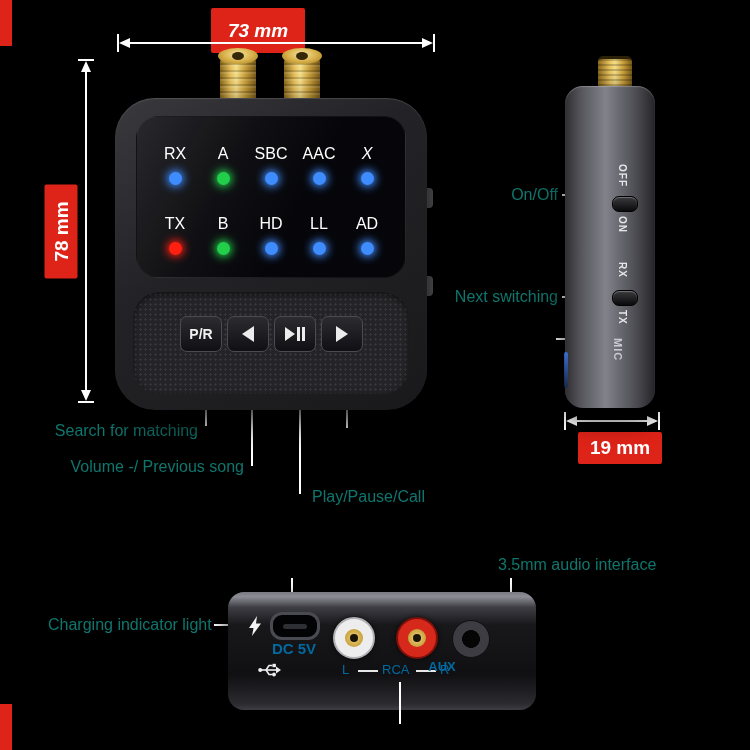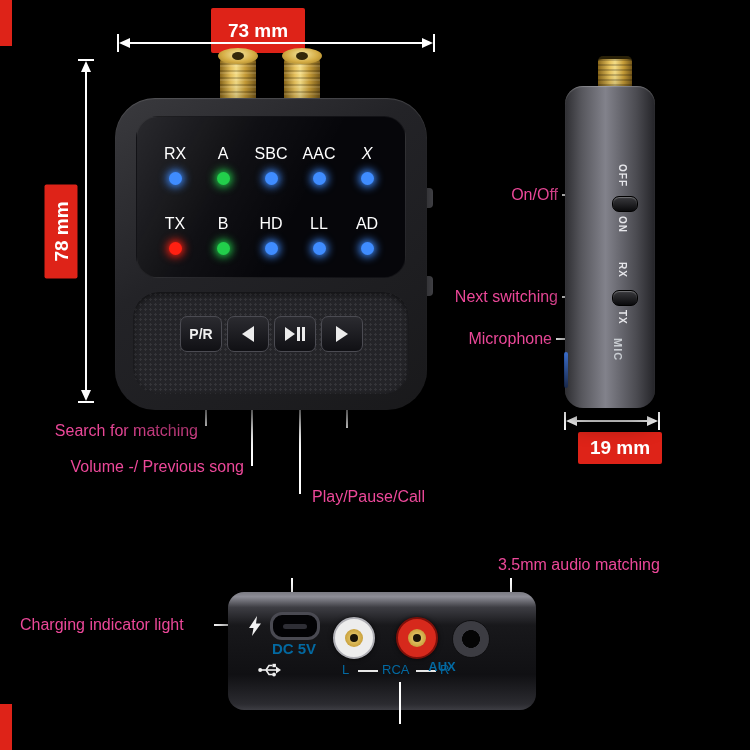--- a/index.html
+++ b/index.html
@@ -8,21 +8,21 @@
   
   .dim-box{position:absolute;display:flex;align-items:center;justify-content:center;
            color:#fff;font-weight:bold;font-size:19px;border-radius:2px;}
   .dline{position:absolute;background:#fff;}
   .tick{position:absolute;background:#fff;}
   .arr{position:absolute;width:0;height:0;}
   .arr.left{border-top:5px solid transparent;border-bottom:5px solid transparent;border-right:11px solid #fff;}
   .arr.right{border-top:5px solid transparent;border-bottom:5px solid transparent;border-left:11px solid #fff;}
   .arr.up{border-left:5px solid transparent;border-right:5px solid transparent;border-bottom:11px solid #fff;}
   .arr.down{border-left:5px solid transparent;border-right:5px solid transparent;border-top:11px solid #fff;}
-  .ann{position:absolute;color:#ec4899;font-size:16px;white-space:nowrap;}
+  .ann{position:absolute;color:#0f766e;font-size:16px;white-space:nowrap;}
   .cmark{position:absolute;width:12px;height:46px;}
   
   .front-body{position:absolute;left:115px;top:98px;width:312px;height:312px;border-radius:40px;
     background:linear-gradient(145deg,#3a3a3e 0%,#232327 40%,#19191b 100%);
     box-shadow:0 12px 30px rgba(0,0,0,.85), inset 0 1px 1px rgba(255,255,255,.14);z-index:2;}
   .rca-plug{position:absolute;width:36px;height:48px;border-radius:6px 6px 0 0;z-index:1;
     background:repeating-linear-gradient(180deg,rgba(0,0,0,.18) 0 2px,rgba(255,255,255,.10) 2px 4px,transparent 4px 7px),
                linear-gradient(90deg,#8a671a,#e5c05c 30%,#f4dd87 45%,#c79d38 70%,#77591a);}
   .plug-cap{position:absolute;left:-2px;top:-8px;width:40px;height:16px;border-radius:50%;
     background:radial-gradient(ellipse at 50% 40%,#f6e7a0 0%,#d5ad45 55%,#96741f 100%);}
@@ -82,21 +82,21 @@
   .small-txt{position:absolute;font-size:13px;color:#0369a1;z-index:2;white-space:nowrap;}
 </style>
 </head>
 <body>
 
 <div class="stage">
 
   <div class="cmark" style="left: 0px; top: 0px; background: rgb(222, 35, 24);"></div>
   <div class="cmark" style="left: 0px; top: 704px; background: rgb(222, 35, 24);"></div>
 
-  <div class="dim-box" style="left: 211px; top: 8px; width: 94px; height: 45px; background: rgb(222, 35, 24);">73 mm</div>
+  <div class="dim-box" style="left: 211px; top: 8px; width: 94px; height: 45px; background: rgb(222, 35, 24); font-style: italic;">73 mm</div>
   <div class="dline" style="left:130px;top:42px;width:292px;height:2px;"></div>
   <div class="arr left" style="left:119px;top:38px;"></div>
   <div class="arr right" style="left:422px;top:38px;"></div>
   <div class="tick" style="left:117px;top:34px;width:2px;height:18px;"></div>
   <div class="tick" style="left:433px;top:34px;width:2px;height:18px;"></div>
 
   <div class="dim-box" style="left: 14px; top: 215px; width: 94px; height: 33px; transform: rotate(-90deg); background: rgb(222, 35, 24);">78 mm</div>
   <div class="dline" style="left:85px;top:72px;width:2px;height:318px;"></div>
   <div class="arr up" style="left:81px;top:61px;"></div>
   <div class="arr down" style="left:81px;top:390px;"></div>
@@ -195,42 +195,41 @@
   <div class="vtext" style="left:617px;top:216px;">ON</div>
   <div class="vtext" style="left:617px;top:262px;">RX</div>
   <div class="knob" style="left:612px;top:290px;"></div>
   <div class="vtext" style="left:617px;top:310px;">TX</div>
   <div class="vtext" style="left:612px;top:338px;font-size:11px;color:#c9cdd2;">MIC</div>
 
   <div class="ann" style="left:440px;top:186px;width:118px;text-align:right;">On/Off</div>
   <div class="dline" style="left:562px;top:194px;width:46px;height:2px;"></div>
   <div class="ann" style="left:400px;top:288px;width:158px;text-align:right;">Next switching</div>
   <div class="dline" style="left:562px;top:296px;width:44px;height:2px;"></div>
-  <div class="ann" style="left:416px;top:330px;width:136px;text-align:right;">Microphone</div>
   <div class="dline" style="left:556px;top:338px;width:50px;height:2px;"></div>
 
   <div class="dline" style="left:577px;top:420px;width:70px;height:2px;"></div>
   <div class="arr left" style="left:566px;top:416px;"></div>
   <div class="arr right" style="left:647px;top:416px;"></div>
   <div class="tick" style="left:564px;top:412px;width:2px;height:18px;"></div>
   <div class="tick" style="left:658px;top:412px;width:2px;height:18px;"></div>
   <div class="dim-box" style="left: 578px; top: 432px; width: 84px; height: 32px; background: rgb(222, 35, 24);">19 mm</div>
 
   <div class="dline" style="left:205px;top:410px;width:2px;height:16px;"></div>
   <div class="ann" style="left:38px;top:422px;width:160px;text-align:right;">Search for matching</div>
   <div class="dline" style="left:251px;top:410px;width:2px;height:56px;"></div>
   <div class="ann" style="left:28px;top:458px;width:216px;text-align:right;">Volume -/ Previous song</div>
   <div class="dline" style="left:346px;top:410px;width:2px;height:18px;"></div>
   <div class="dline" style="left:299px;top:410px;width:2px;height:84px;"></div>
   <div class="ann" style="left:312px;top:488px;">Play/Pause/Call</div>
 
   <div class="dline" style="left:291px;top:578px;width:2px;height:34px;"></div>
-  <div class="ann" style="left:20px;top:616px;">Charging indicator light</div>
+  <div class="ann" style="left:48px;top:616px;">Charging indicator light</div>
   <div class="dline" style="left:214px;top:624px;width:32px;height:2px;"></div>
-  <div class="ann" style="left:498px;top:556px;">3.5mm audio matching</div>
+  <div class="ann" style="left:498px;top:556px;">3.5mm audio interface</div>
   <div class="dline" style="left:510px;top:578px;width:2px;height:32px;"></div>
 
   <div class="bottom-body"></div>
   <svg width="14" height="20" viewBox="0 0 14 20" style="position:absolute;left:248px;top:616px;z-index:2;">
     <path d="M9 0 L1 12 H5.5 L4 20 L13 7.5 H8 Z" fill="#f2f2f2"></path>
   </svg>
   <div class="usbc">
       <div class="usbc-slot"></div>
     </div>
   <div class="small-txt" style="left:264px;top:640px;width:60px;text-align:center;font-size:15px;font-weight:bold;">DC 5V</div>

